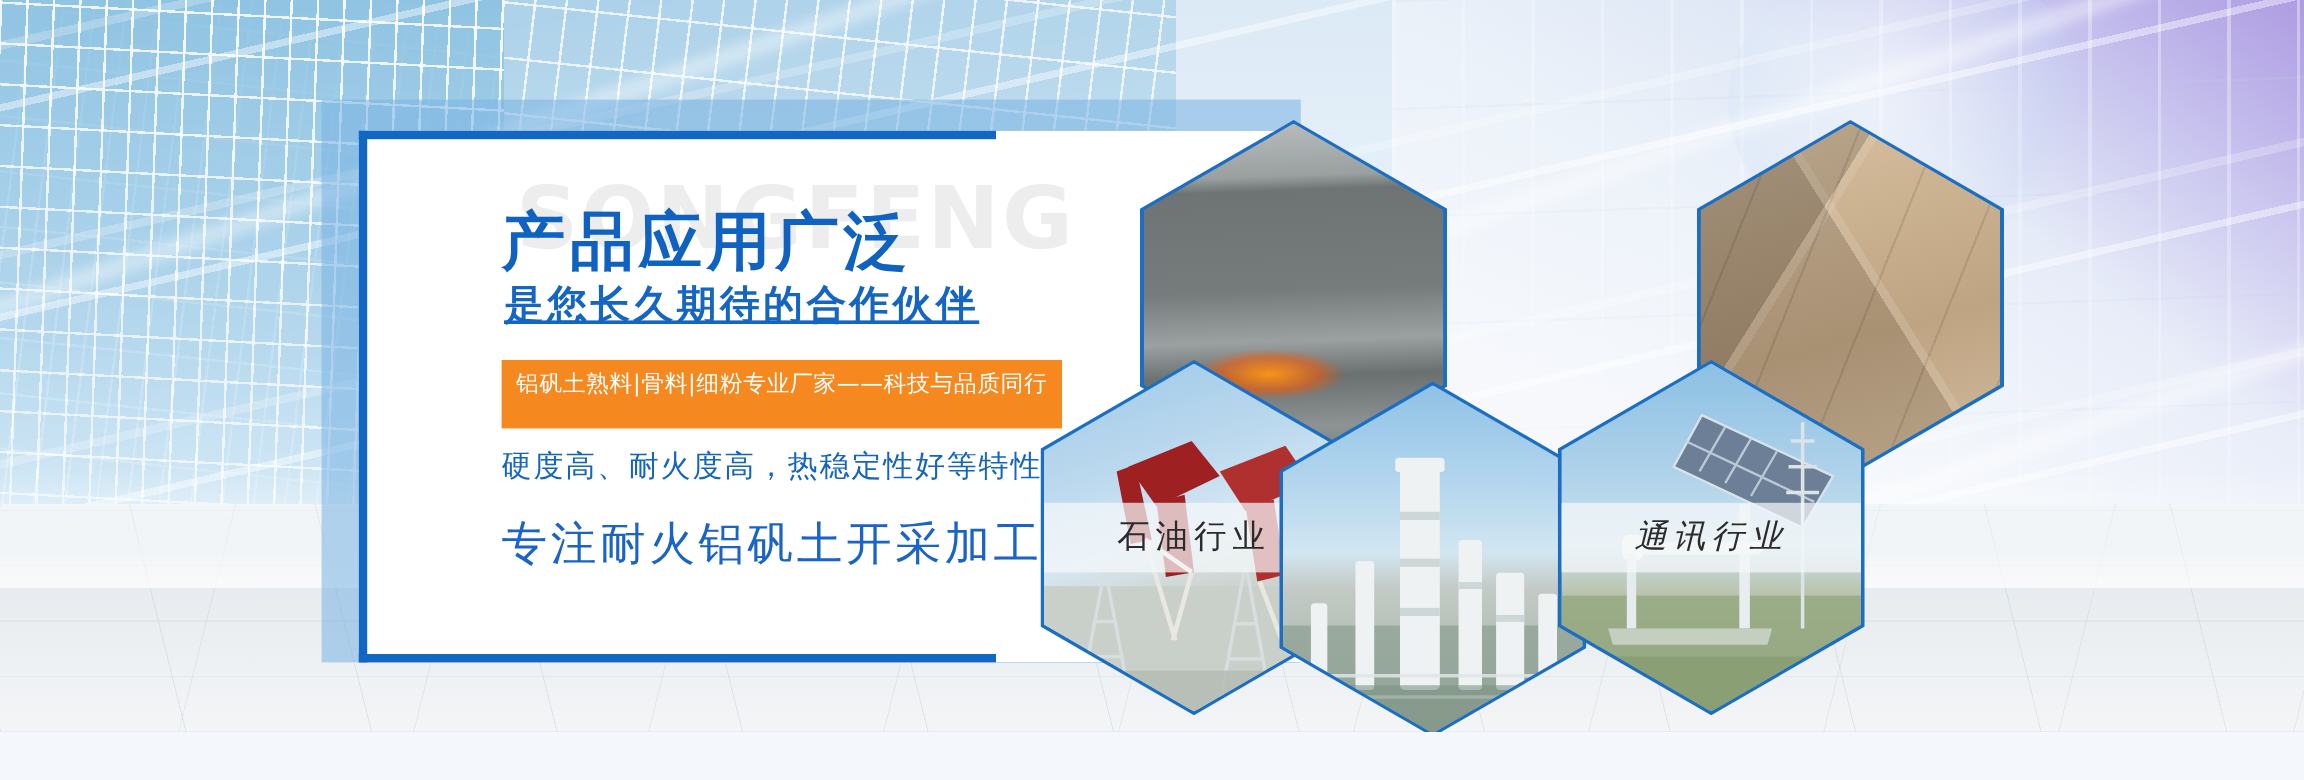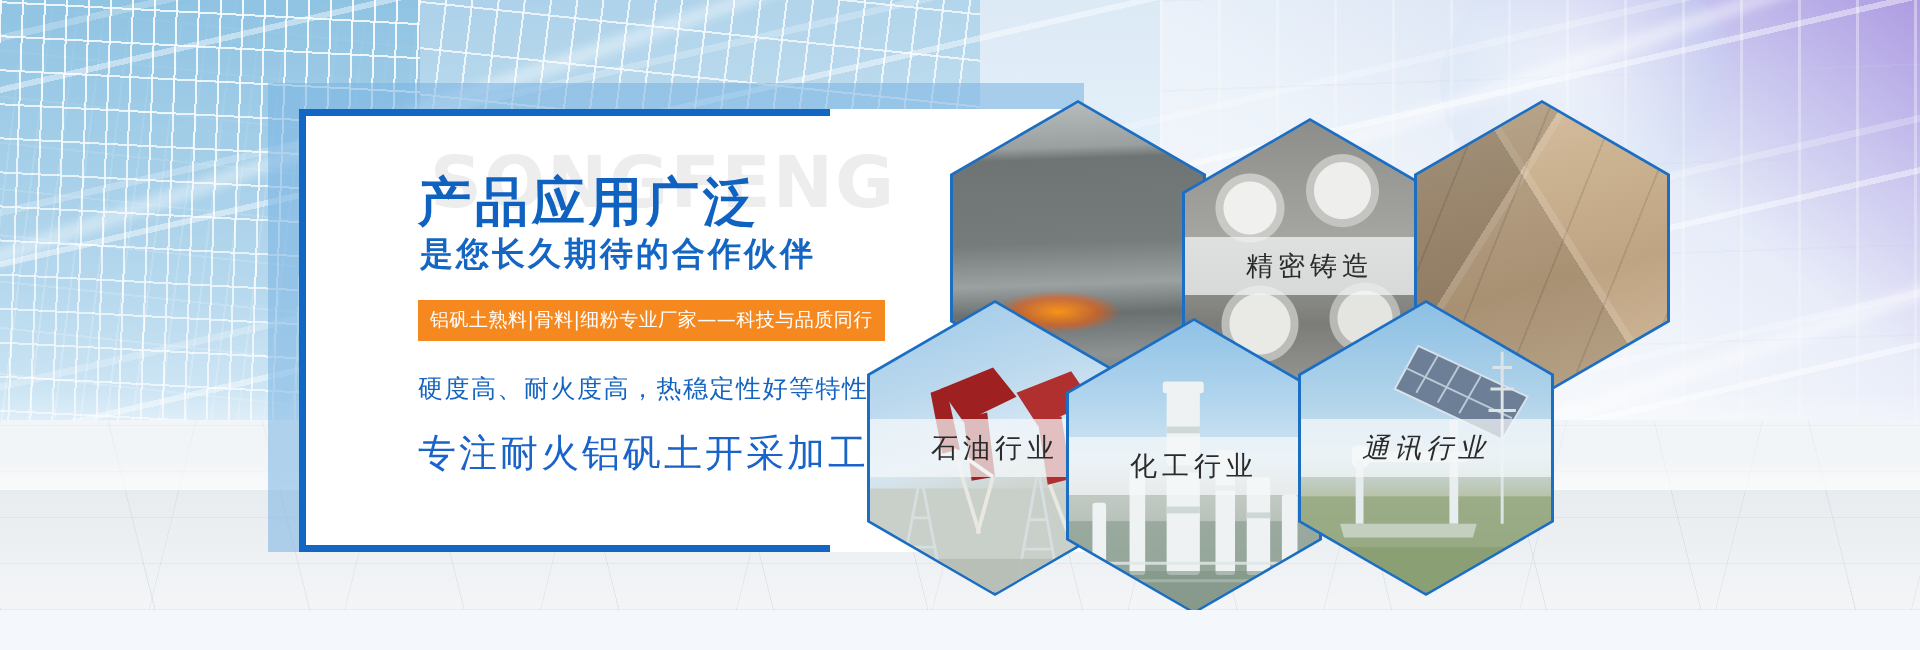--- a/index.html
+++ b/index.html
@@ -120,27 +120,27 @@
   }
 
   .title-main{
     position:absolute; left:418px; top:175px;
     font-size:53px; font-weight:bold; color:#0f62c0;
     letter-spacing:4px; line-height:1; white-space:nowrap;
   }
   .title-sub{
     position:absolute; left:420px; top:232px;
     font-size:33px; font-weight:bold; color:#1566c3;
-    letter-spacing:3px; white-space:nowrap;
+    letter-spacing:3px; white-space:nowrap;text-decoration:underline;
   }
   .tagline{
     position:absolute; left:418px; top:300px;
     background:#f5881f; color:#ffffff;
     font-size:19px; letter-spacing:.5px;
-    padding:7px 12px 8px 12px; white-space:nowrap;
+    padding:7px 12px 24px 12px; white-space:nowrap;
   }
   .feature{
     position:absolute; left:418px; top:372px;
     font-size:25px; color:#1464c0; letter-spacing:1.5px; white-space:nowrap;
   }
   .focus{
     position:absolute; left:418px; top:428px;
     font-size:38px; color:#1a63c8; letter-spacing:3px; white-space:nowrap;
   }
 
@@ -229,26 +229,20 @@
   <div class="tagline">铝矾土熟料|骨料|细粉专业厂家——科技与品质同行</div>
   <div class="feature">硬度高、耐火度高，热稳定性好等特性</div>
   <div class="focus">专注耐火铝矾土开采加工</div>
 
   <div class="hex" style="left:950px; top:100px;">
     <div class="hex-in">
       <div class="hex-img img-alu"></div>
     </div>
   </div>
 
-  <div class="hex" style="left:1182px; top:118px;">
-    <div class="hex-in">
-      <div class="hex-img img-cast"></div>
-      <div class="hex-label">精密铸造</div>
-    </div>
-  </div>
 
   <div class="hex" style="left:1414px; top:100px;">
     <div class="hex-in">
       <div class="hex-img img-brick"></div>
     </div>
   </div>
 
   <div class="hex" style="left:867px; top:300px;">
     <div class="hex-in">
       <div class="hex-img img-oil">
@@ -299,21 +293,20 @@
             <rect x="100" y="190" width="34" height="7"></rect>
             <rect x="150" y="168" width="20" height="6"></rect>
             <rect x="182" y="196" width="24" height="6"></rect>
           </g>
           <g stroke="#dfe6e6" stroke-width="3" fill="none" opacity=".85">
             <path d="M0 248 L256 248 M0 266 L256 266"></path>
           </g>
           <rect x="0" y="256" width="256" height="40" fill="#7f9486" opacity=".6"></rect>
         </svg>
       </div>
-      <div class="hex-label">化工行业</div>
     </div>
   </div>
 
   <div class="hex" style="left:1298px; top:300px;font-style:italic;">
     <div class="hex-in">
       <div class="hex-img img-comm">
         <svg class="comm-art" viewBox="0 0 256 296" preserveAspectRatio="none">
           <rect x="0" y="198" width="256" height="98" fill="#93a77e" opacity=".8"></rect>
           <g fill="#6d7f96" stroke="#d8e2ea" stroke-width="2">
             <path d="M120 44 L232 96 L206 140 L96 88 Z"></path>

